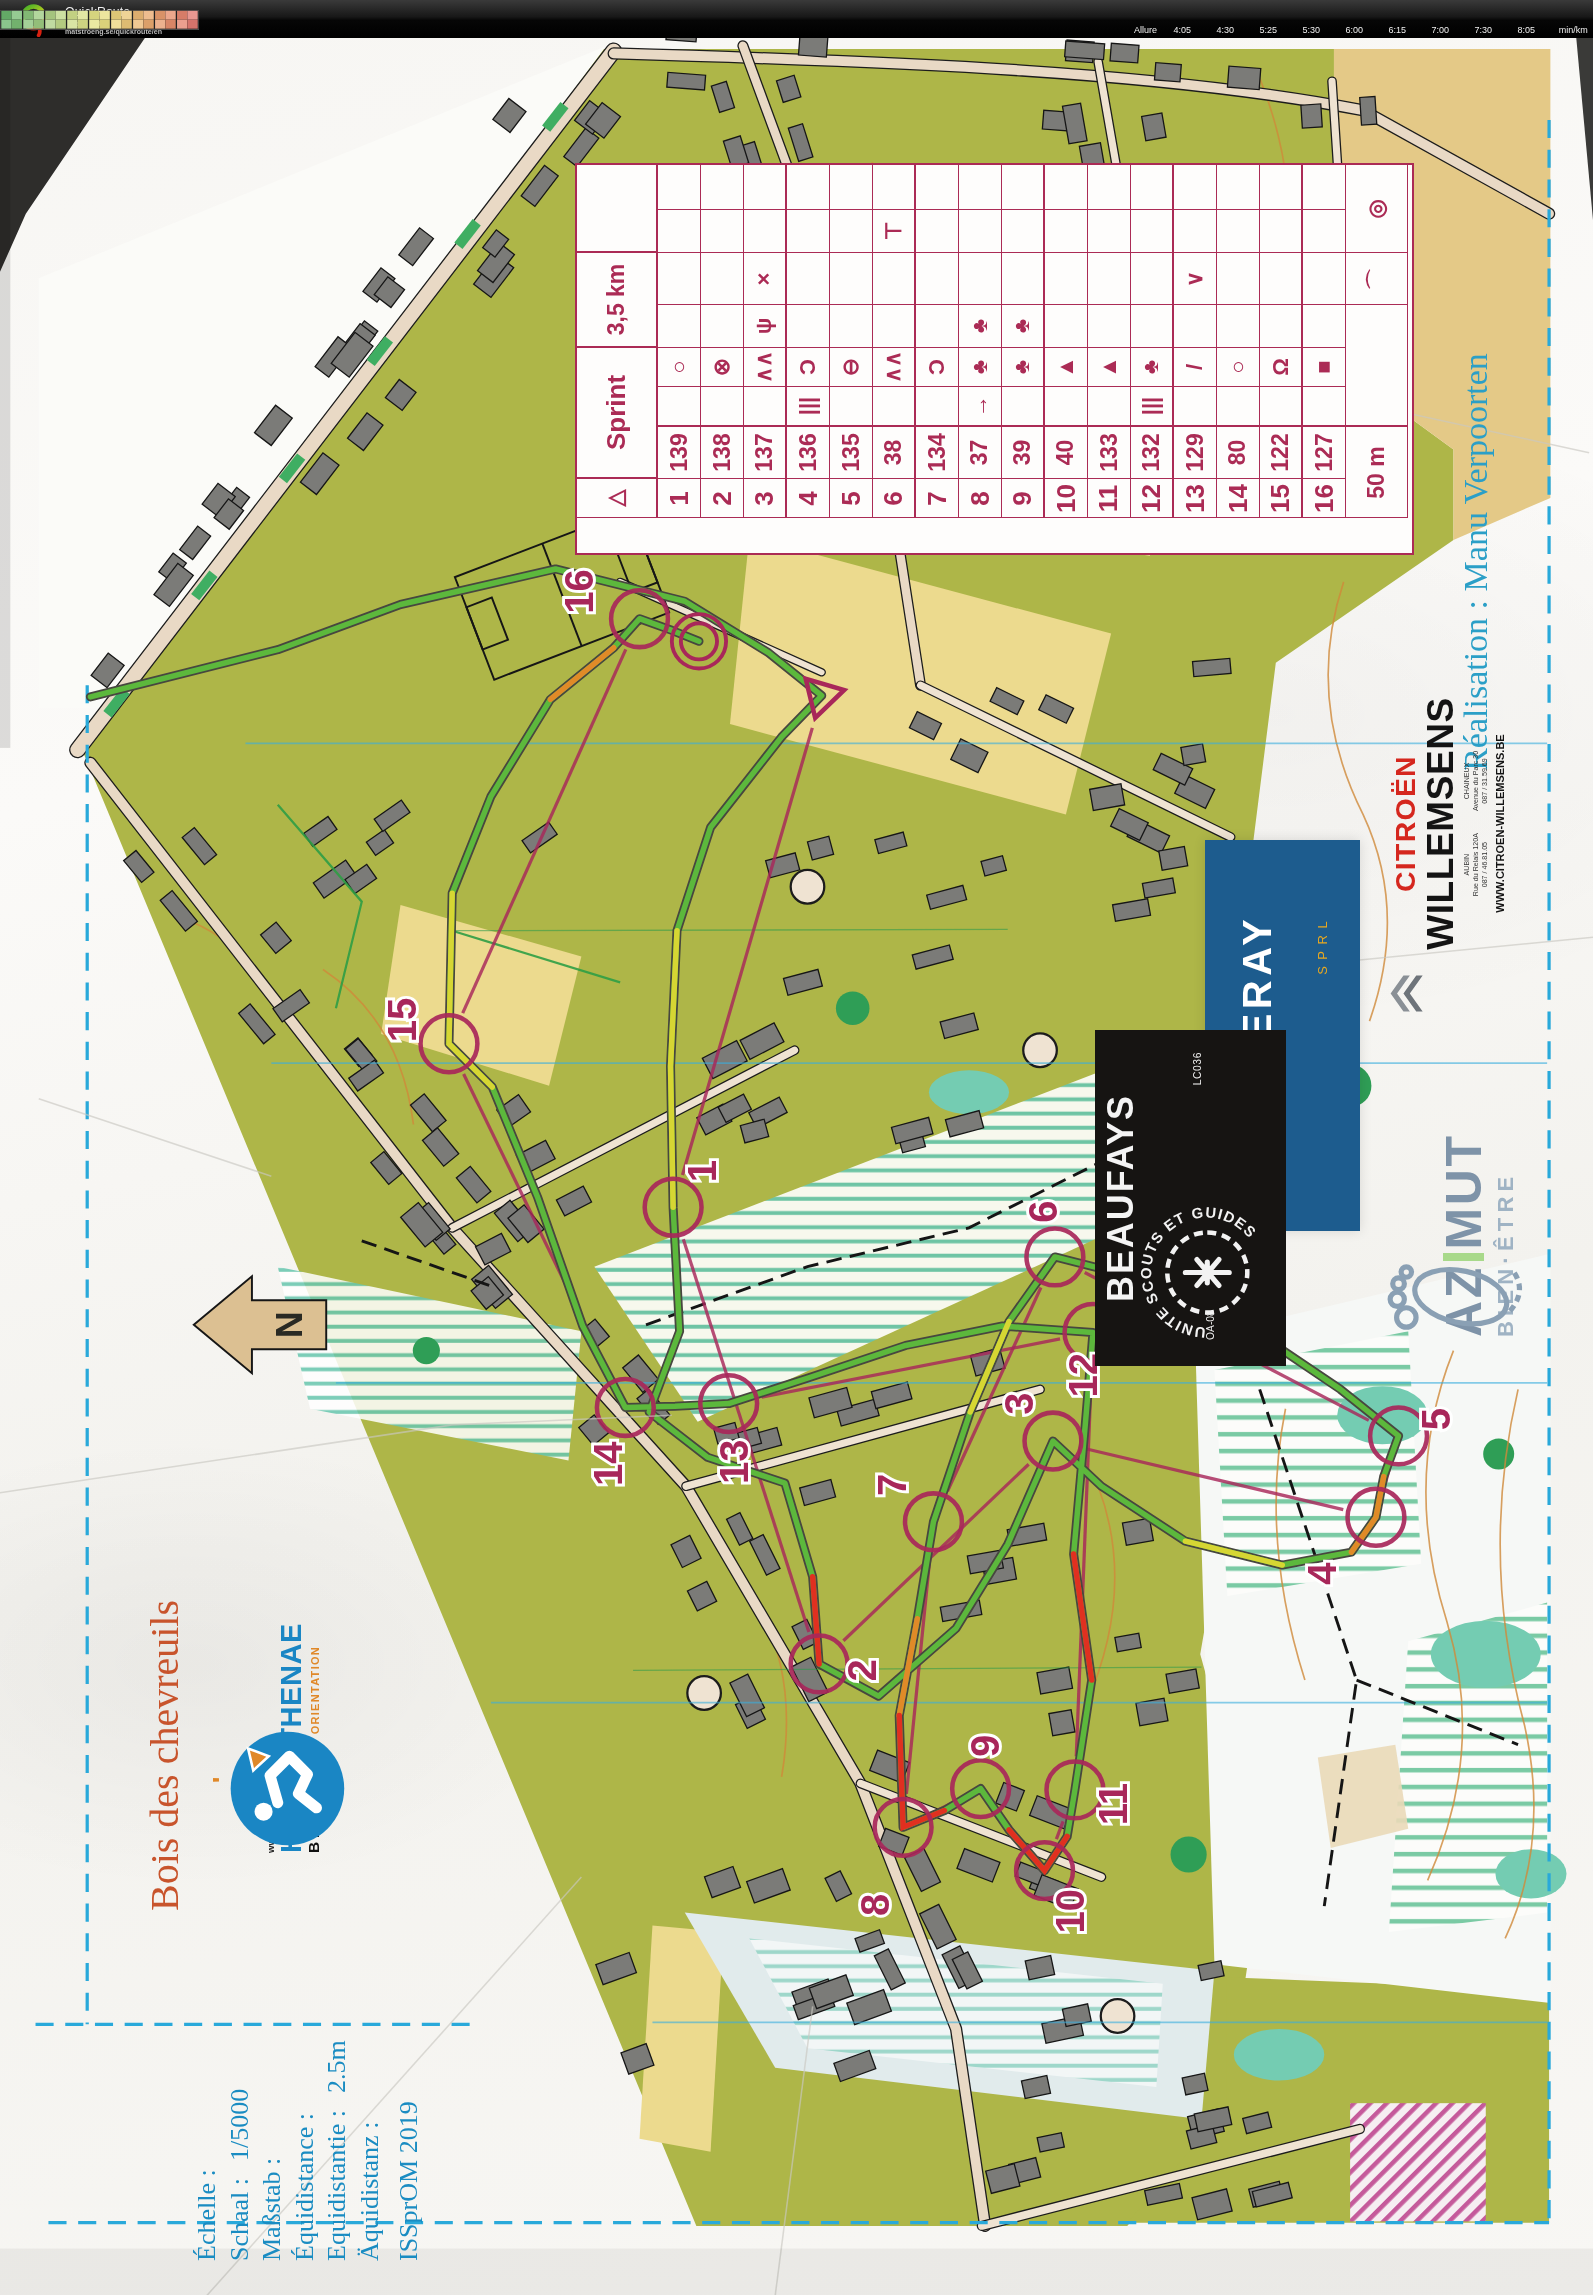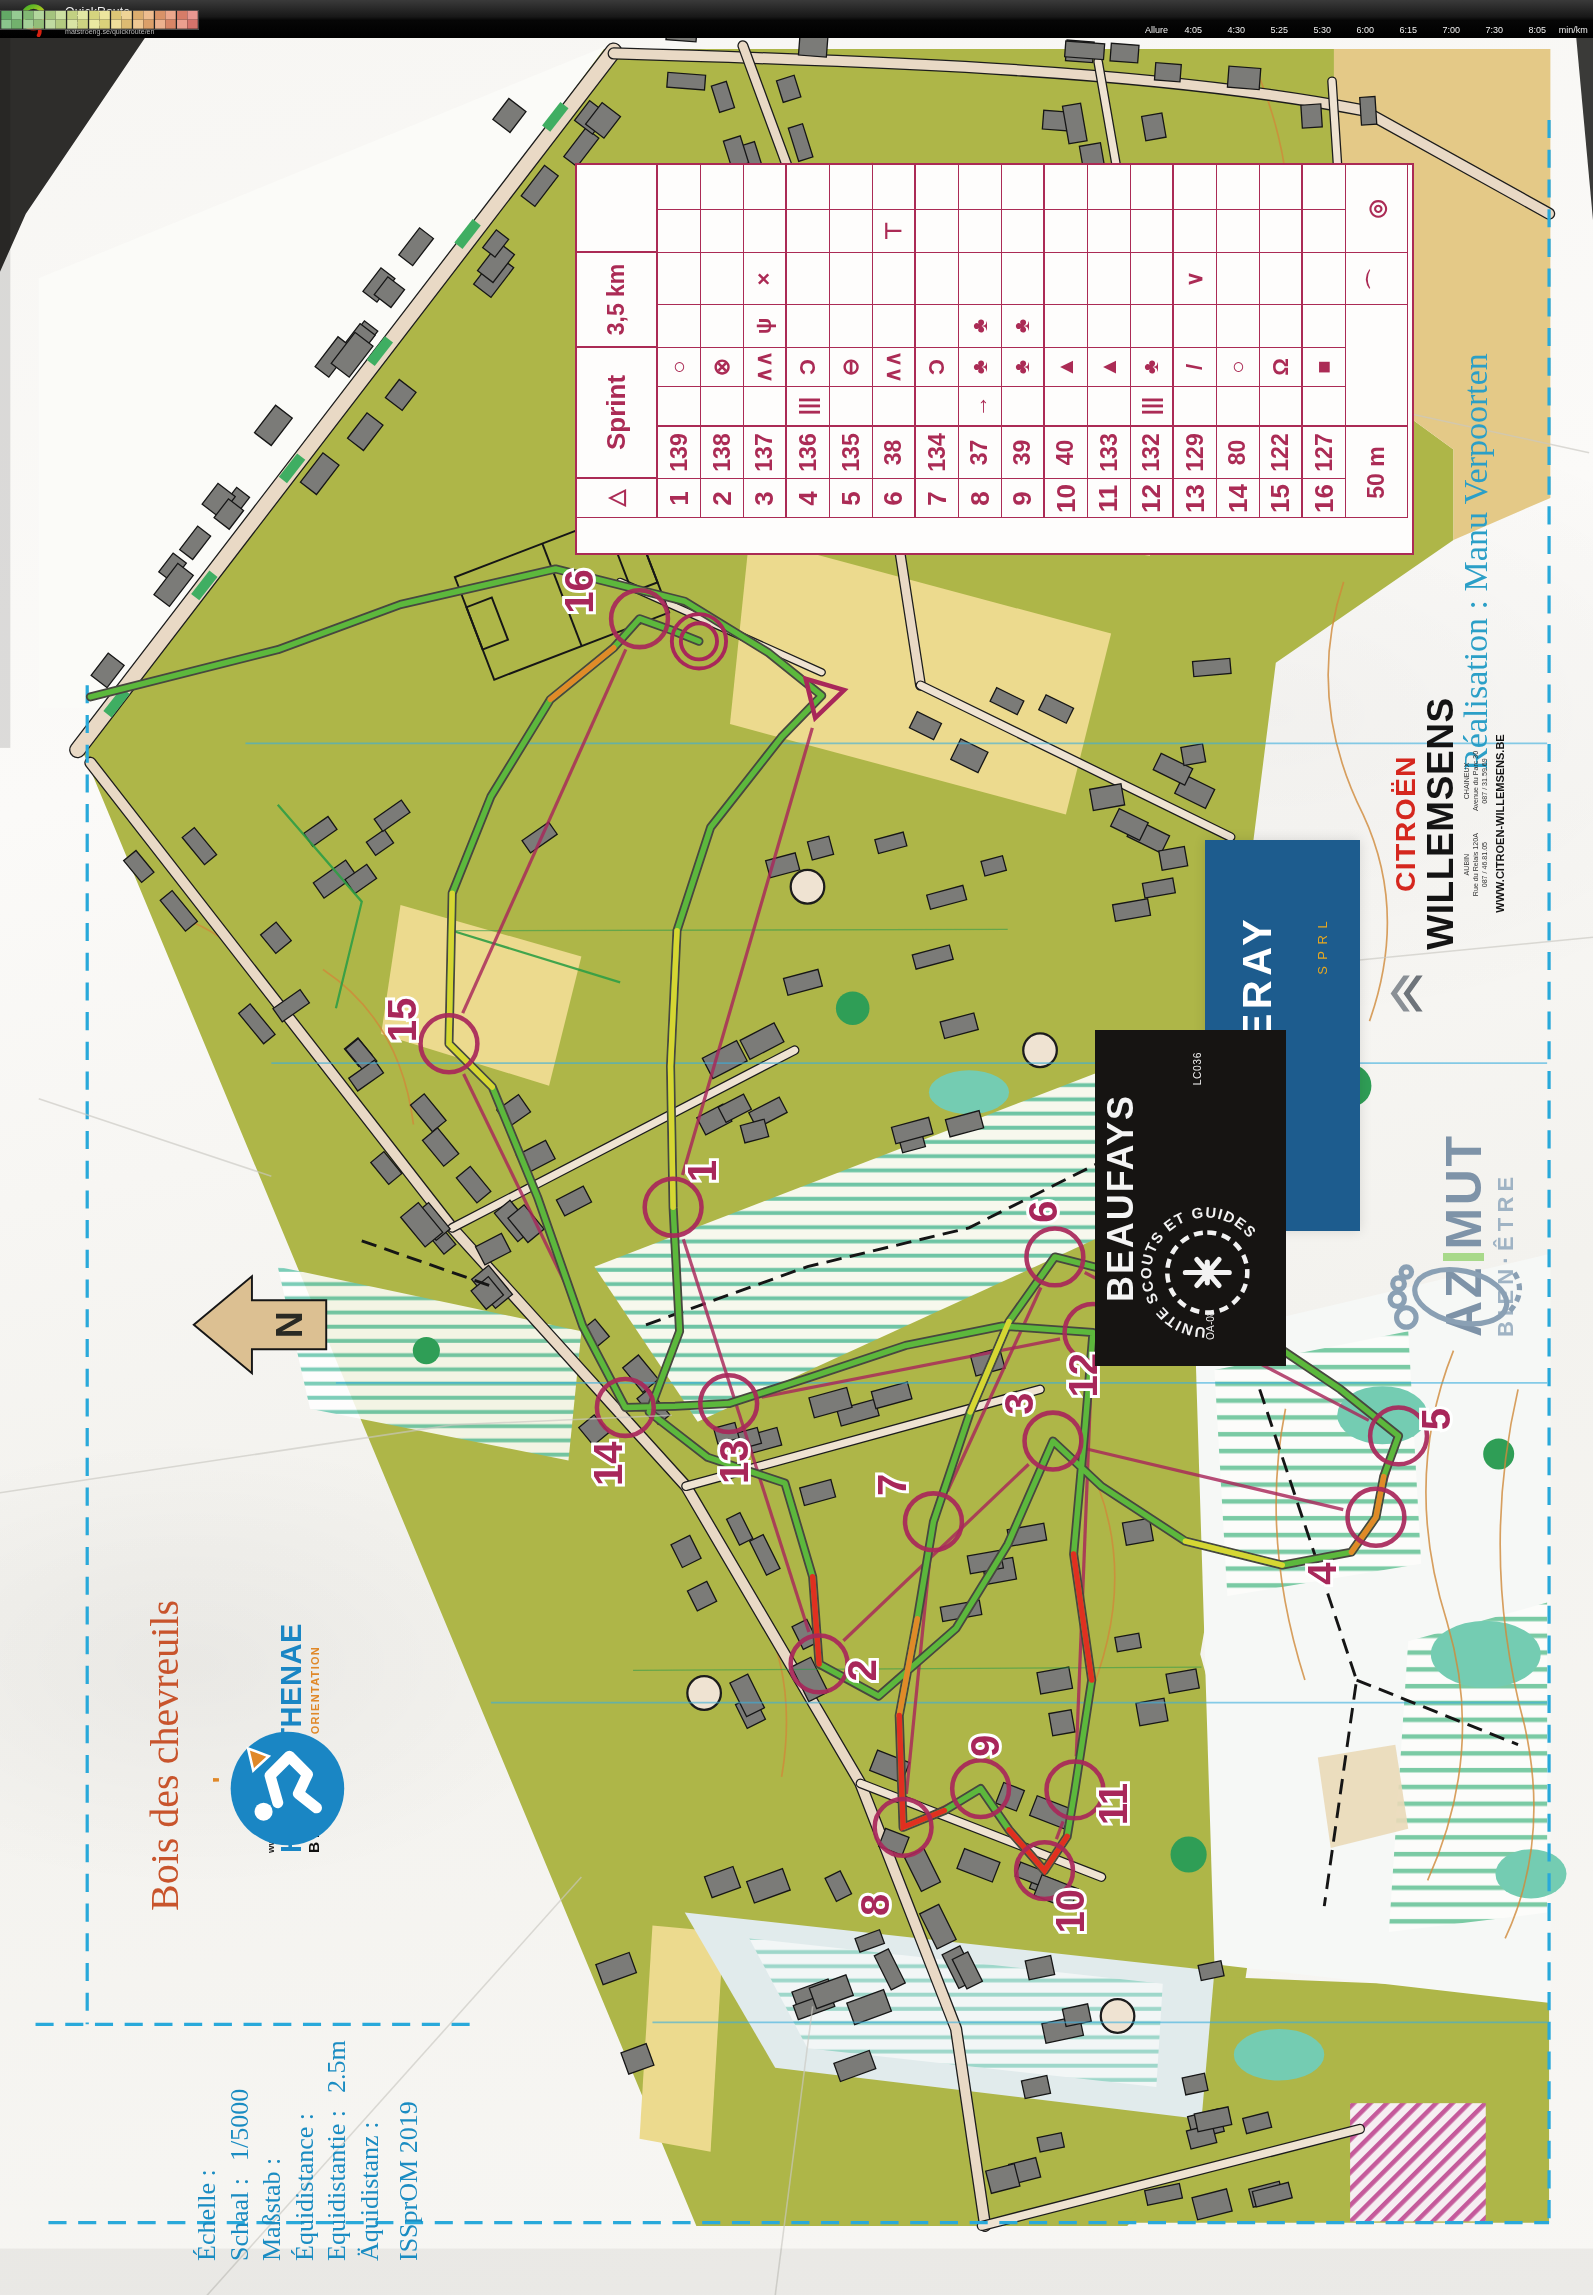--- a/index.html
+++ b/index.html
@@ -5,27 +5,27 @@
   html,body{margin:0;padding:0;background:#e8e6e2;}
   body{width:1593px;height:2295px;position:relative;overflow:hidden;
        font-family:"Liberation Sans",sans-serif;}
   
   #toolbar{position:absolute;left:0;top:0;width:1593px;height:37px;
     background:linear-gradient(#3a3a3a,#181818 45%,#060606 55%,#000);
     border-bottom:0.6px solid #000;z-index:50;}
   #qlogo{position:absolute;left:17px;top:2.6px;}
   #appname{position:absolute;left:65px;top:5.2px;color:#f2f2f2;font-size:12.3px;font-weight:400;letter-spacing:0.1px;}
   #appver{position:absolute;left:65px;top:20px;color:#b9b9b9;font-size:7.1px;}
-  #appurl{position:absolute;left:65px;top:28.4px;color:#b9b9b9;font-size:7.1px;}
+  #appurl{position:absolute;left:65px;top:28.4px;color:#b9b9b9;font-size:7.1px;font-weight:bold;}
   #pacebox{position:absolute;right:50px;top:10.3px;}
   #pacelabels{position:absolute;right:5.2px;top:24.6px;display:flex;gap:0;color:#efefef;font-size:9px;align-items:baseline;}
   #pacelabels span{display:inline-block;text-align:center;}
   #pacelabels .pl-name{margin-right:3.9px;}
   #pacelabels .pl-tick{width:43px;}
-  #pacelabels .pl-unit{margin-left:0;}
+  #pacelabels .pl-unit{margin-left:11px;}
   
   #paper{position:absolute;left:0;top:37px;width:1593px;height:2259px;
     background:
       radial-gradient(ellipse 581px 323px at 12% 72%, rgba(0,0,0,.045), transparent 70%),
       radial-gradient(ellipse 775px 452px at 80% 30%, rgba(0,0,0,.03), transparent 70%),
       linear-gradient(168deg,#f7f6f3 0%,#fbfaf8 30%,#f3f2ee 60%,#f8f7f4 100%);}
   svg{position:absolute;left:0;top:0;}
   #mapsvg{left:0;top:37px;z-index:1;}
   
   .rot{position:absolute;transform:rotate(-90deg);transform-origin:0 0;z-index:10;}

